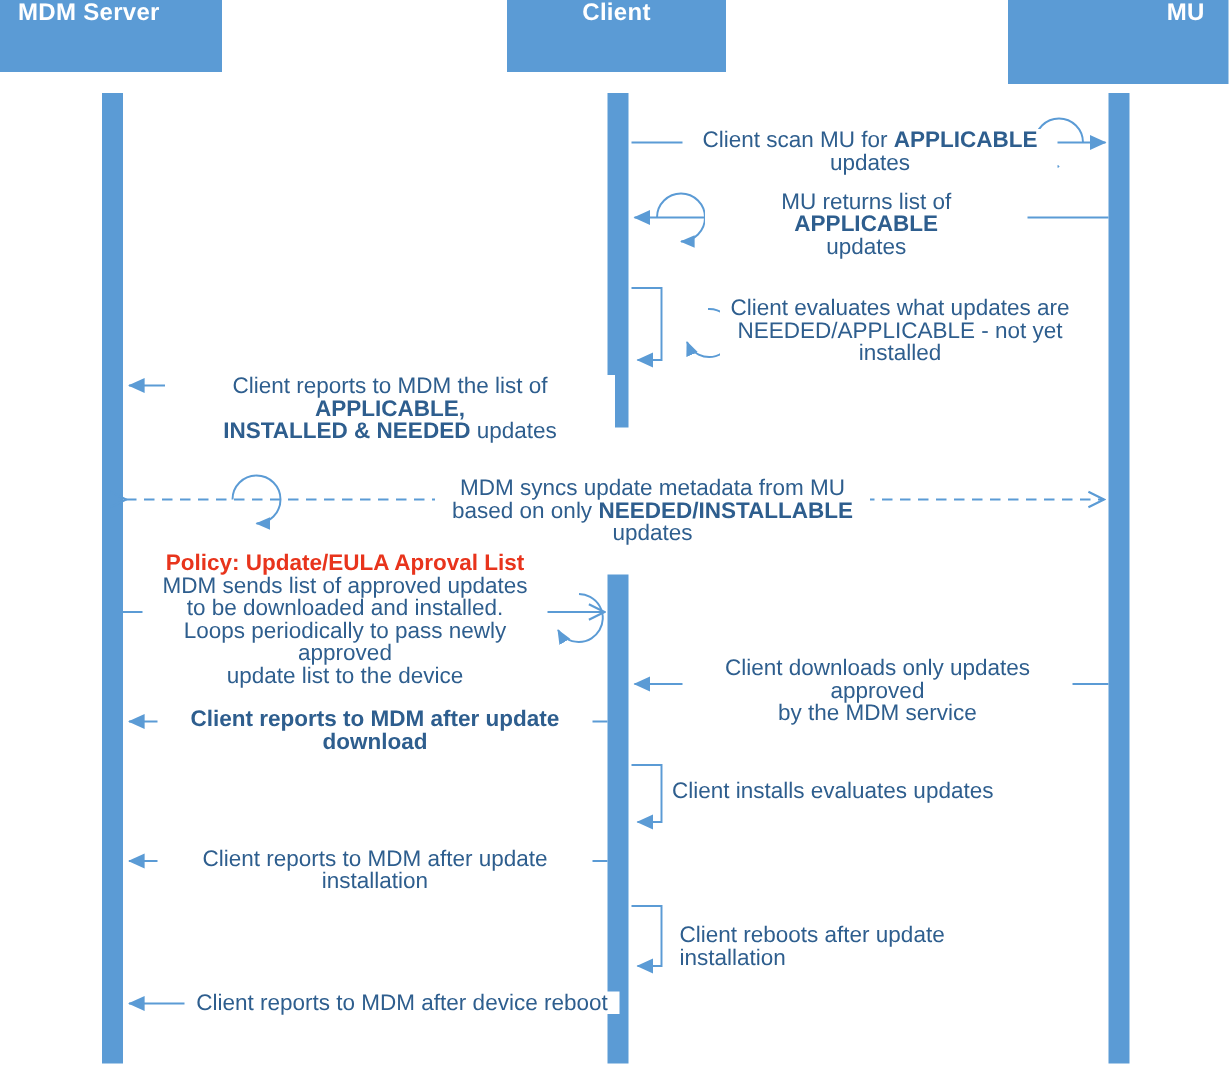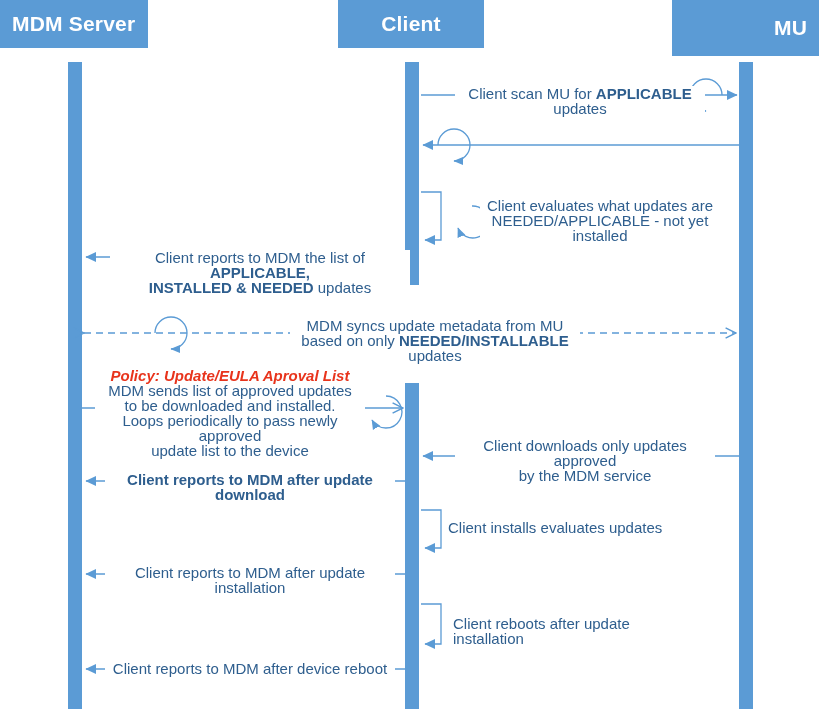--- a/index.html
+++ b/index.html
@@ -3,56 +3,56 @@
 <meta charset="utf-8">
 <style>
   html,body{margin:0;padding:0;background:#ffffff;}
   body{width:819px;height:715px;position:relative;overflow:hidden;
        font-family:"Liberation Sans","DejaVu Sans",sans-serif;}
 
   #canvas{position:absolute;left:0;top:0;width:819px;height:715px;}
 
   
   .actor-box{position:absolute;background:#5B9BD5;color:#ffffff;
-             display:flex;align-items:center;justify-content:center;
-             font-size:21px;font-weight:bold;letter-spacing:.2px;}
+             display:flex;justify-content:center;
+             font-size:16px;font-weight:bold;letter-spacing:.2px;}
   #actor-mdm{left:0;top:0;width:148px;height:48px;justify-content:flex-start;padding-left:12px;box-sizing:border-box;}
   #actor-client{left:338px;top:0;width:146px;height:48px;}
   #actor-mu{left:672px;top:0;width:147px;height:56px;padding-left:45px;}
 
   
   .lifeline{position:absolute;background:#5B9BD5;width:14px;}
   #lifeline-mdm-a{left:68px;top:62px;height:214px;}
   #lifeline-mdm-b{left:68px;top:276px;height:60px;}
   #lifeline-mdm-c{left:68px;top:336px;height:373px;}
   #lifeline-client-a{left:405px;top:62px;height:223px;}
   #lifeline-client-b{left:405px;top:383px;height:326px;}
   #lifeline-mu{left:739px;top:62px;height:647px;}
 
   
   #arrows{position:absolute;left:0;top:0;width:819px;height:715px;pointer-events:none;}
 
   
   .msg{position:absolute;color:#2E5E8E;font-size:15px;line-height:15px;
        text-align:center;background:#ffffff;padding:0 3px;box-sizing:border-box;}
   .msg b{font-weight:bold;}
-  .msg .red{color:#E8341C;font-weight:bold;font-style:italic;}
+  .msg .red{color:#E8341C;font-weight:bold;}
 
   #lbl-scan       {left:455px;top:86px;width:250px;}
   #lbl-return     {left:470px;top:127px;width:215px;}
   #lbl-evaluate   {left:480px;top:198px;width:240px;}
   #lbl-report-ain {left:110px;top:250px;width:300px;}
   #lbl-sync       {left:290px;top:318px;width:290px;}
   #lbl-policy     {left:95px;top:368px;width:270px;}
   #lbl-download   {left:455px;top:438px;width:260px;}
   #lbl-rep-dl     {left:105px;top:472px;width:290px;font-weight:bold;}
   #lbl-install    {left:445px;top:520px;width:230px;text-align:left;}
   #lbl-rep-inst   {left:105px;top:565px;width:290px;}
   #lbl-reboot     {left:450px;top:616px;width:240px;text-align:left;}
-  #lbl-rep-reboot {left:105px;top:661px;width:290px;}
+  #lbl-rep-reboot {left:123px;top:661px;width:290px;}
 </style>
 </head>
 <body>
 
 <div id="canvas">
 
   <div class="actor-box" id="actor-mdm">
     <span>MDM Server</span>
   </div>
   <div class="actor-box" id="actor-client">
@@ -136,20 +136,21 @@
     <g>
       <path d="M421,604 L441,604 L441,644 L425,644" fill="none" stroke="#5B9BD5" stroke-width="1.3" marker-end="url(#ah-l)"></path>
     </g>
 
     <g>
       <line x1="405" y1="669" x2="86" y2="669" stroke="#5B9BD5" stroke-width="1.3" marker-end="url(#ah-l)"></line>
     </g>
   </svg>
 
   <div class="msg" id="lbl-scan"><span>Client scan MU for </span><b>APPLICABLE</b><span> updates</span></div>
+  <div class="msg" id="lbl-return"><span>MU returns list of </span><b>APPLICABLE</b><br><span>updates</span></div>
   <div class="msg" id="lbl-evaluate"><span>Client evaluates what updates are</span><br><span>NEEDED/APPLICABLE - not yet installed</span></div>
   <div class="msg" id="lbl-report-ain"><span>Client reports to MDM the list of </span><b>APPLICABLE,</b><br><b>INSTALLED &amp; NEEDED</b><span> updates</span></div>
   <div class="msg" id="lbl-sync"><span>MDM syncs update metadata from MU</span><br><span>based on only </span><b>NEEDED/INSTALLABLE</b><span> updates</span></div>
   <div class="msg" id="lbl-policy"><span class="red">Policy: Update/EULA Aproval List</span><br><span>MDM sends list of approved updates</span><br><span>to be downloaded and installed.</span><br><span>Loops periodically to pass newly approved</span><br><span>update list to the device</span></div>
   <div class="msg" id="lbl-download"><span>Client downloads only updates approved</span><br><span>by the MDM service</span></div>
   <div class="msg" id="lbl-rep-dl"><span>Client reports to MDM after update download</span></div>
   <div class="msg" id="lbl-install"><span>Client installs evaluates updates</span></div>
   <div class="msg" id="lbl-rep-inst"><span>Client reports to MDM after update installation</span></div>
   <div class="msg" id="lbl-reboot"><span>Client reboots after update installation</span></div>
   <div class="msg" id="lbl-rep-reboot"><span>Client reports to MDM after device reboot</span></div>

